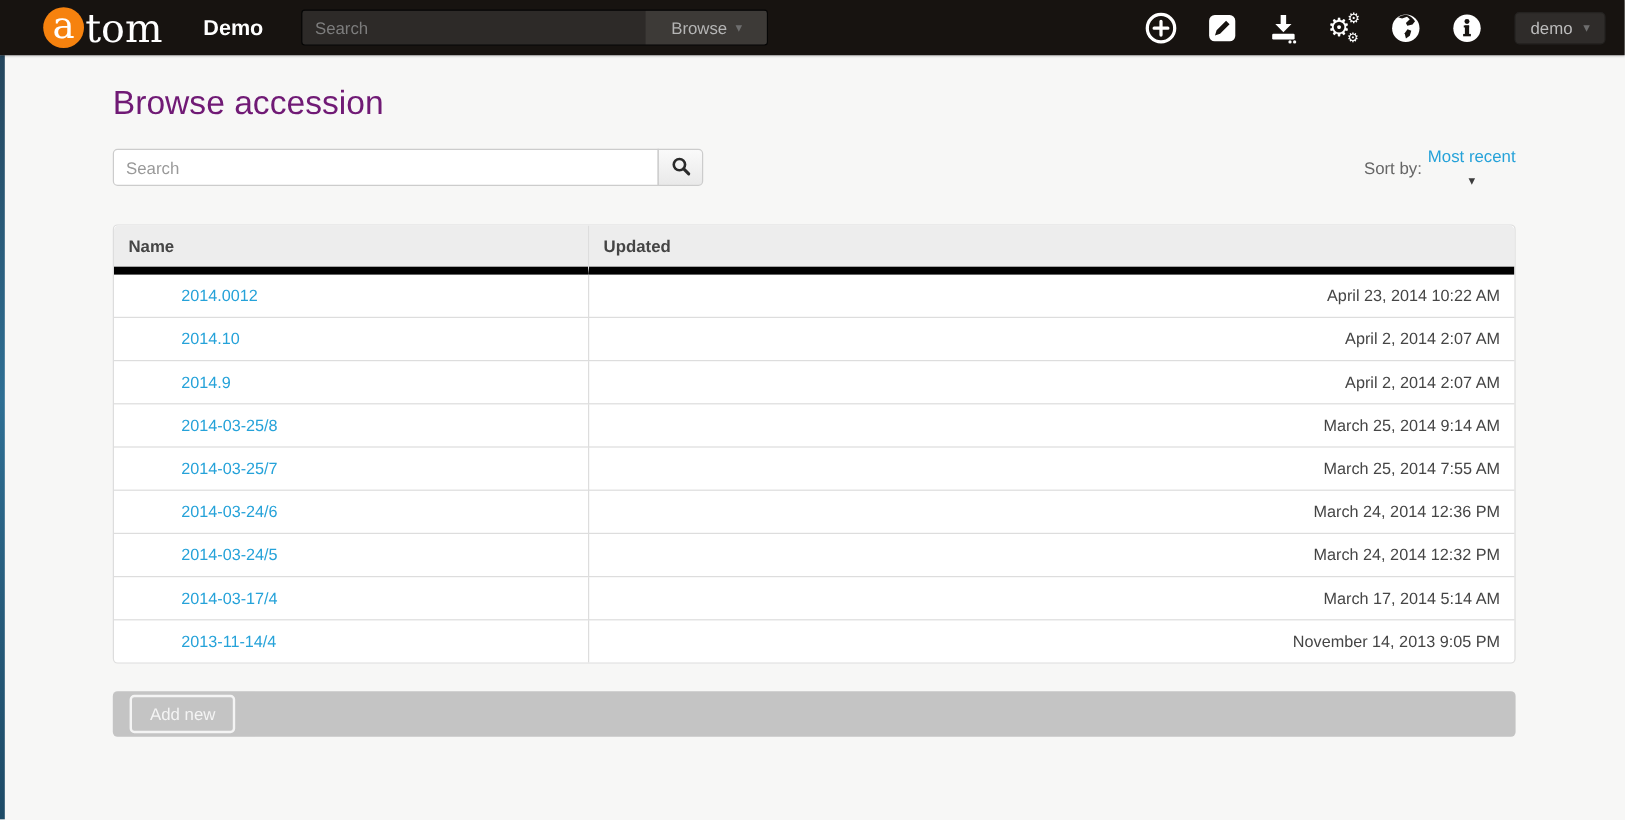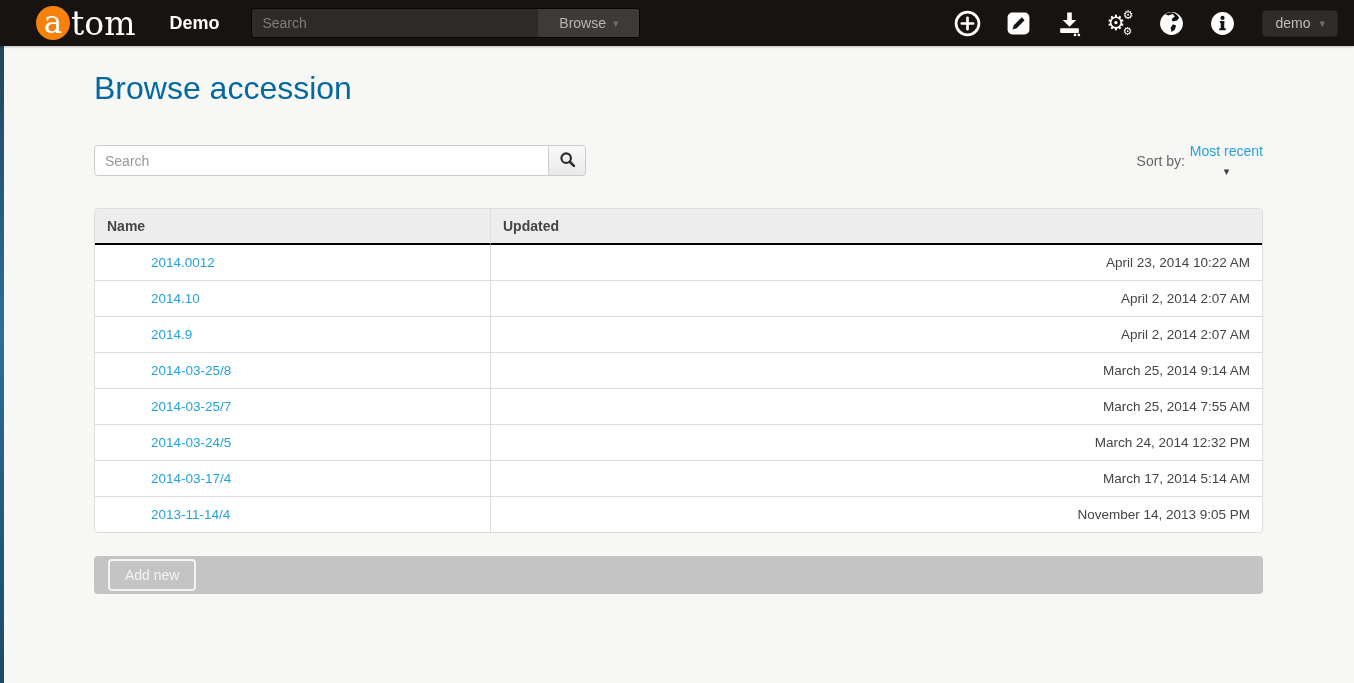--- a/index.html
+++ b/index.html
@@ -132,25 +132,25 @@
     background: linear-gradient(180deg, #24455c 0%, #2e6f94 45%, #275d7d 70%, #1d4a66 100%);
   }
 
   
   .main {
     margin-left: 94px;
     width: 1169px;
     position: relative;
   }
   h1.page-title {
-    font-size: 32px;
+    font-size: 28px;
     font-weight: 400;
-    color: #0369a1;
+    color: #701a75;
     padding-top: 24px;
-    margin-bottom: 36px;
+    margin-bottom: 20px;
   }
   .search-row {
     display: flex;
     align-items: center;
     justify-content: space-between;
   }
   .search-group { display: flex; }
   .page-search-input {
     width: 455px;
     height: 31px;
@@ -190,21 +190,21 @@
     border-radius: 4px;
     background: #fff;
   }
   table.accessions th {
     background: #ededed;
     text-align: left;
     font-size: 14px;
     font-weight: bold;
     color: #454545;
     padding: 9px 12px;
-    border-bottom: 2px solid #000000;
+    border-bottom: 7px solid #000000;
   }
   table.accessions th:first-child { width: 395px; border-top-left-radius: 4px; }
   table.accessions th + th { border-left: 1px solid #ddd; border-top-right-radius: 4px; }
   table.accessions td {
     padding: 10px 12px;
     font-size: 13.5px;
     border-bottom: 1px solid #ddd;
     color: #454545;
   }
   table.accessions td + td { border-left: 1px solid #ddd; text-align: right; }
@@ -364,20 +364,24 @@
   <tr>
     <td><a class="acc-link">2014-03-25/8</a></td>
     <td>March 25, 2014 9:14 AM</td>
   </tr>
 
   <tr>
     <td><a class="acc-link">2014-03-25/7</a></td>
     <td>March 25, 2014 7:55 AM</td>
   </tr>
 
+  <tr>
+    <td><a class="acc-link">2014-03-24/6</a></td>
+    <td>March 24, 2014 12:36 PM</td>
+  </tr>
 
   <tr>
     <td><a class="acc-link">2014-03-24/5</a></td>
     <td>March 24, 2014 12:32 PM</td>
   </tr>
 
   <tr>
     <td><a class="acc-link">2014-03-17/4</a></td>
     <td>March 17, 2014 5:14 AM</td>
   </tr>

